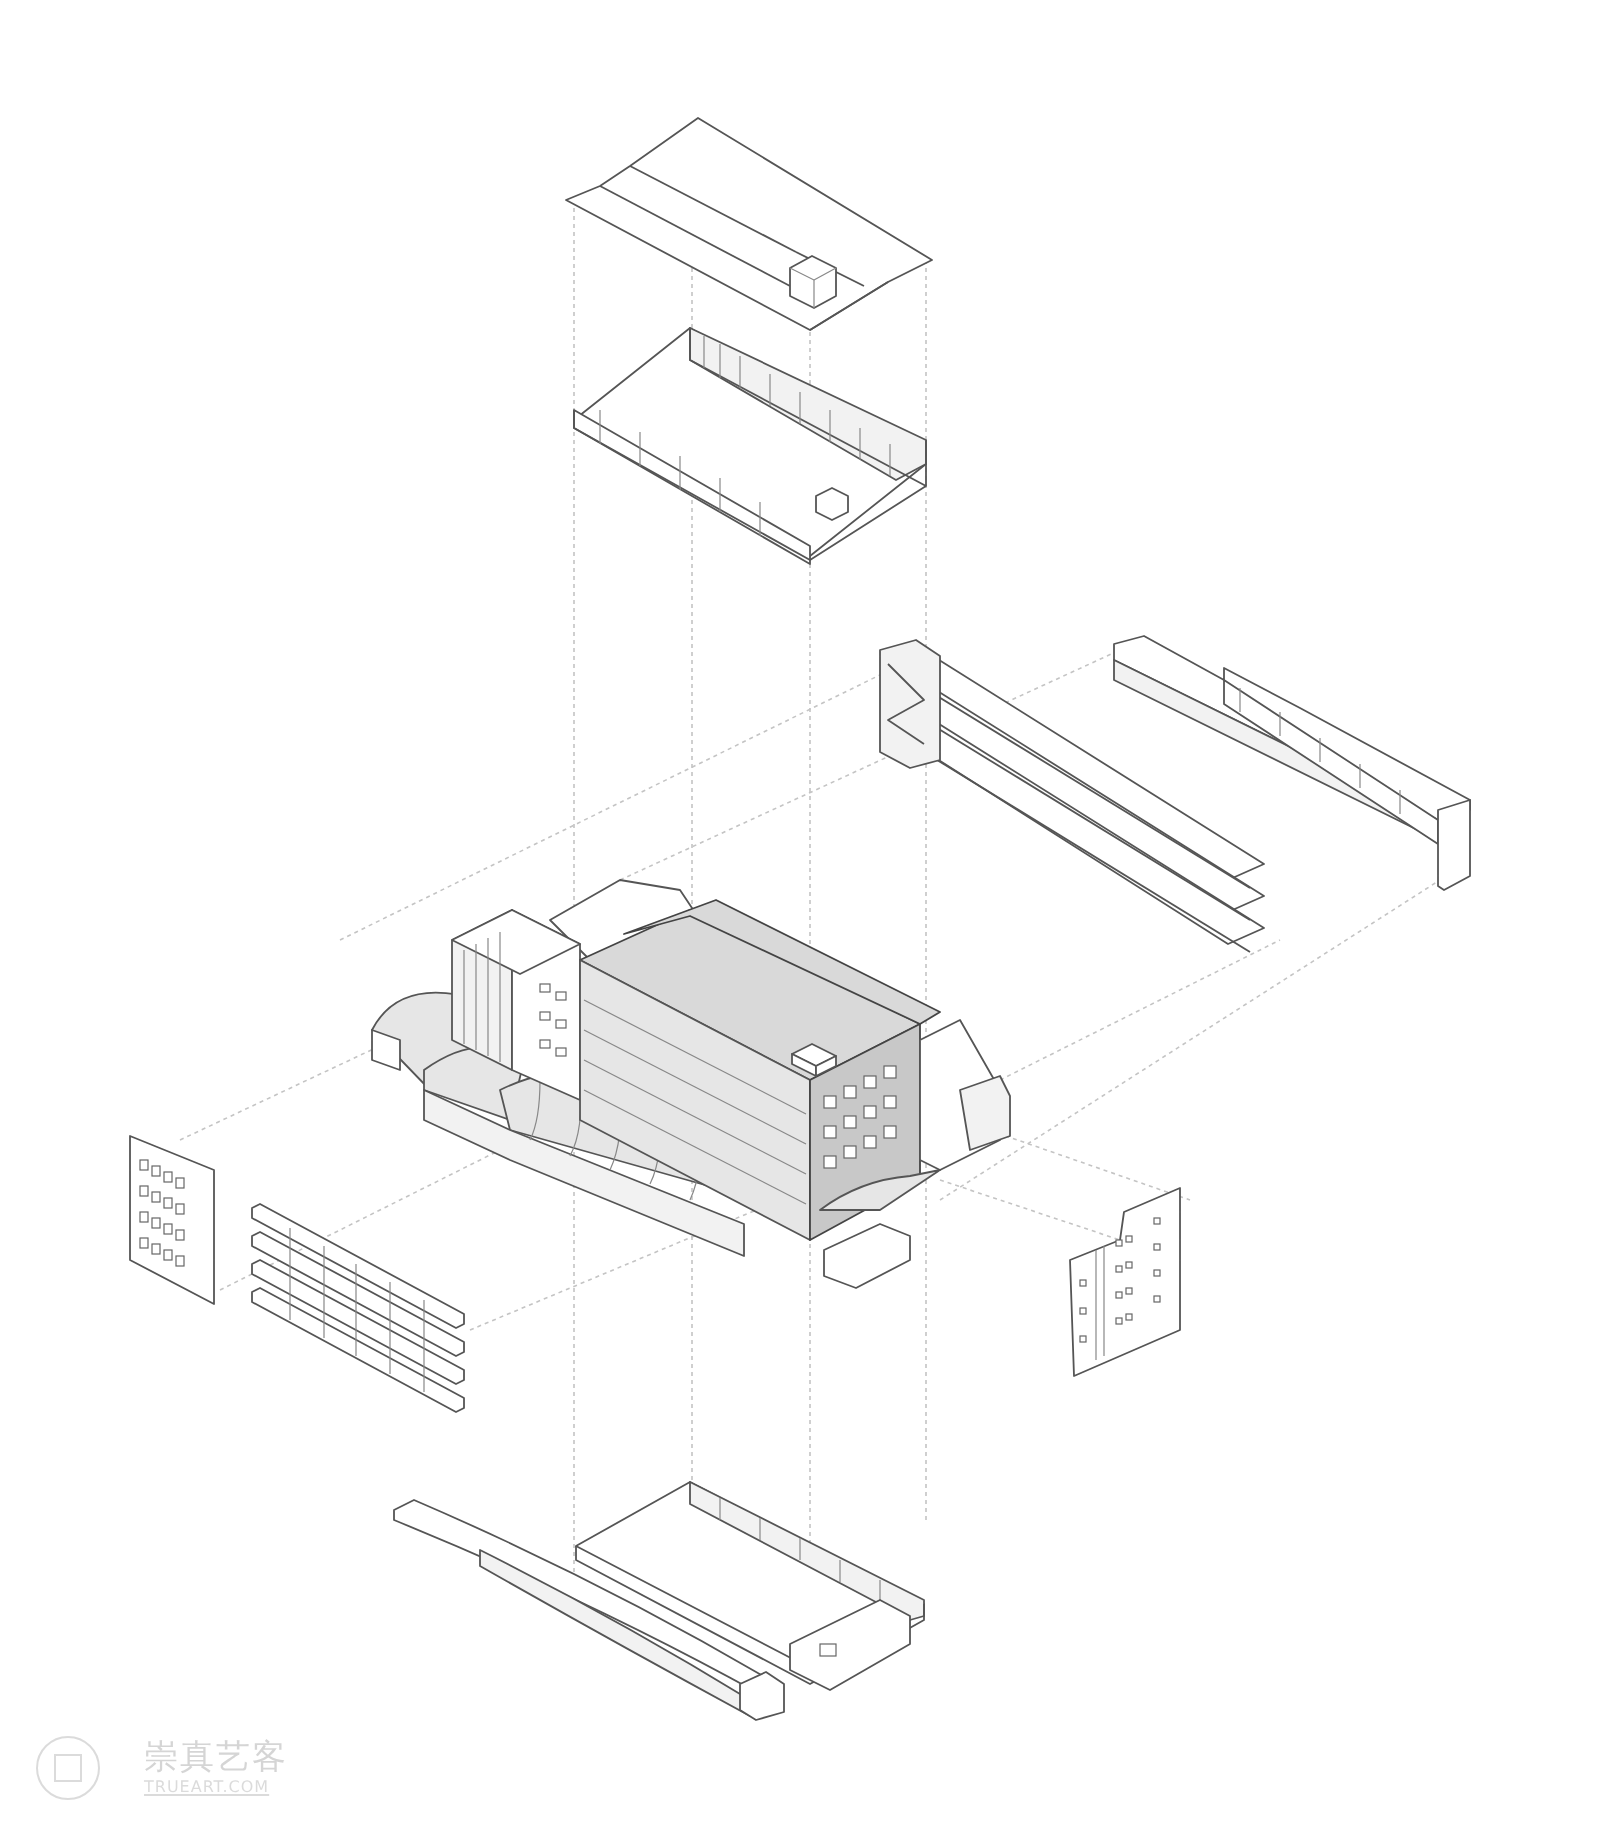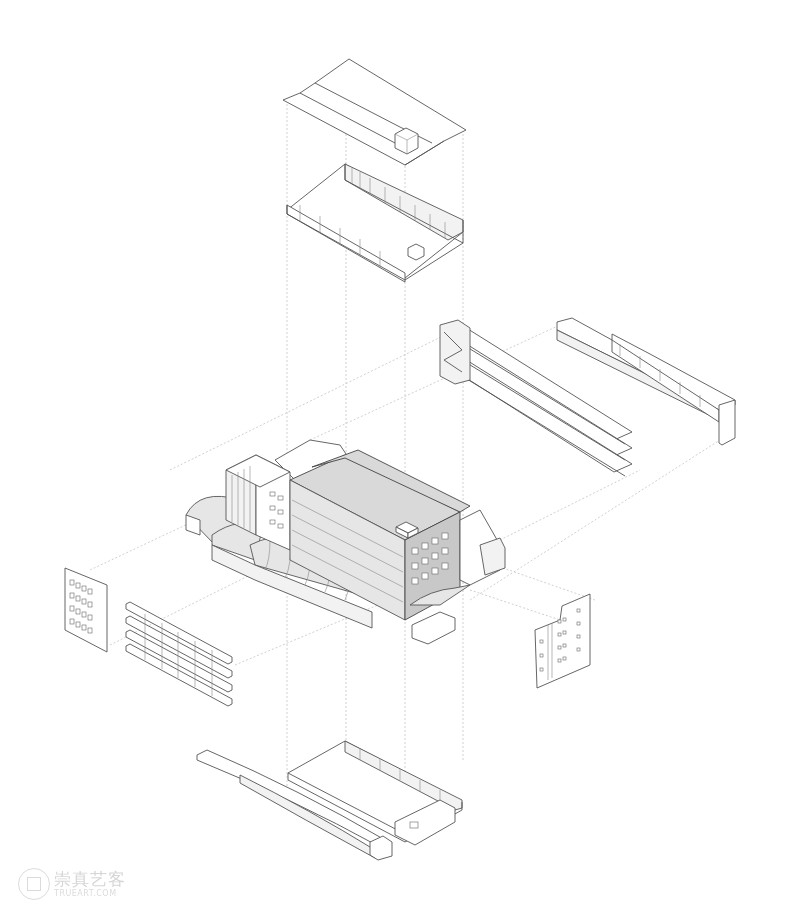--- a/index.html
+++ b/index.html
@@ -7,26 +7,26 @@
   svg{position:absolute;left:0;top:0;}
   .ln{fill:none;stroke:#555;stroke-width:0.9;stroke-linejoin:round;}
   .lt{fill:none;stroke:#888;stroke-width:0.6;}
   .face-w{fill:#ffffff;stroke:#555;stroke-width:0.9;stroke-linejoin:round;}
   .face-l{fill:#f2f2f2;stroke:#555;stroke-width:0.9;stroke-linejoin:round;}
   .face-g{fill:#d9d9d9;stroke:#444;stroke-width:0.9;stroke-linejoin:round;}
   .face-m{fill:#e6e6e6;stroke:#555;stroke-width:0.9;stroke-linejoin:round;}
   .face-d{fill:#c8c8c8;stroke:#444;stroke-width:0.9;stroke-linejoin:round;}
   .dash{fill:none;stroke:#c4c4c4;stroke-width:0.8;stroke-dasharray:2 2;}
   .win{fill:#fff;stroke:#666;stroke-width:0.6;}
-  .watermark{position:absolute;left:18px;top:868px;display:flex;align-items:center;gap:4px;opacity:0.35;}
+  .watermark{position:absolute;left:18px;top:868px;display:flex;align-items:center;gap:22px;opacity:0.35;}
   .wm-logo{width:30px;height:30px;border:1.5px solid #999;border-radius:50%;position:relative;}
   .wm-logo::after{content:"";position:absolute;left:8px;top:8px;width:12px;height:12px;border:1.5px solid #999;}
   .wm-text{display:flex;flex-direction:column;line-height:1;}
   .wm-cn{font-size:17px;color:#888;letter-spacing:1px;}
-  .wm-en{font-size:8px;color:#999;letter-spacing:0.5px;margin-top:2px;}
+  .wm-en{font-size:8px;color:#999;letter-spacing:0.5px;margin-top:2px;text-decoration:underline;}
 </style>
 </head>
 <body>
 
 <svg width="800" height="917" viewBox="0 0 800 917" xmlns="http://www.w3.org/2000/svg">
 
   <g>
     <line class="dash" x1="287" y1="100" x2="287" y2="790"></line>
     <line class="dash" x1="346" y1="70" x2="346" y2="780"></line>
     <line class="dash" x1="405" y1="150" x2="405" y2="830"></line>

